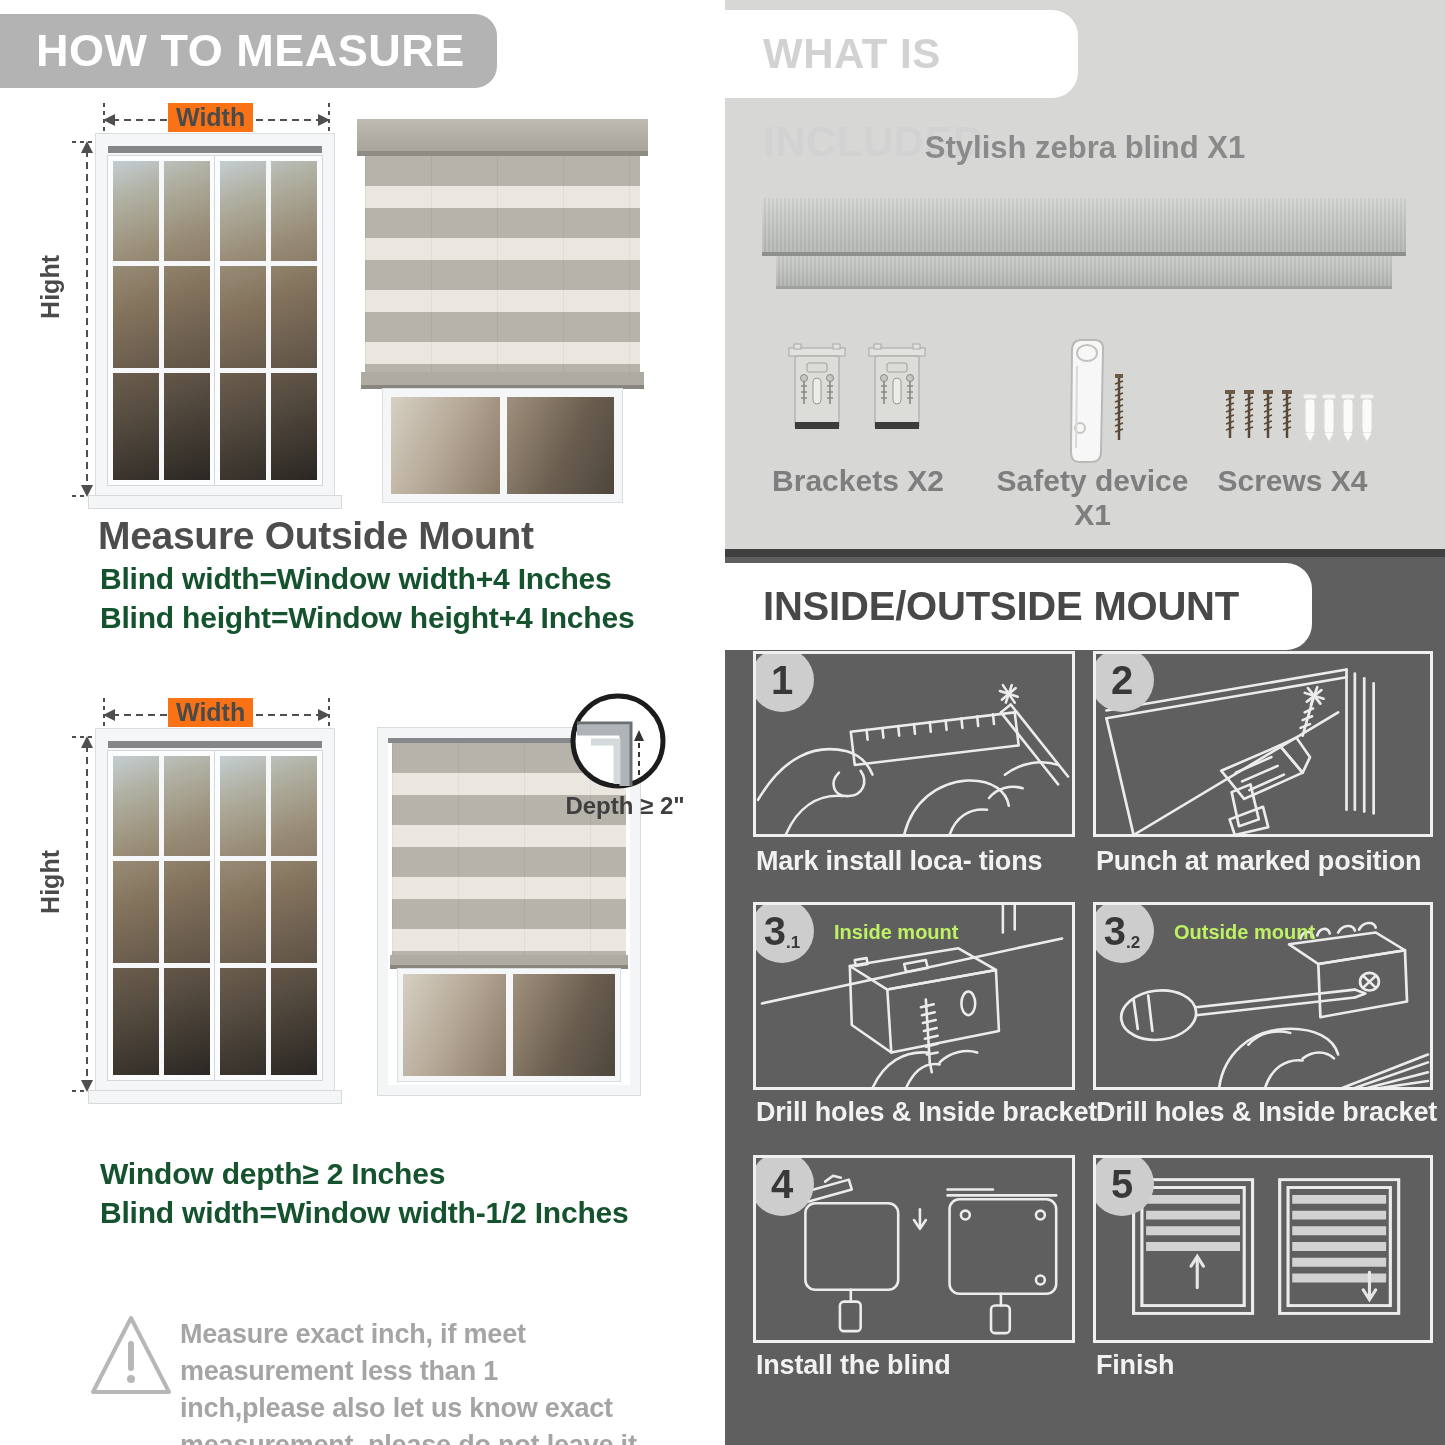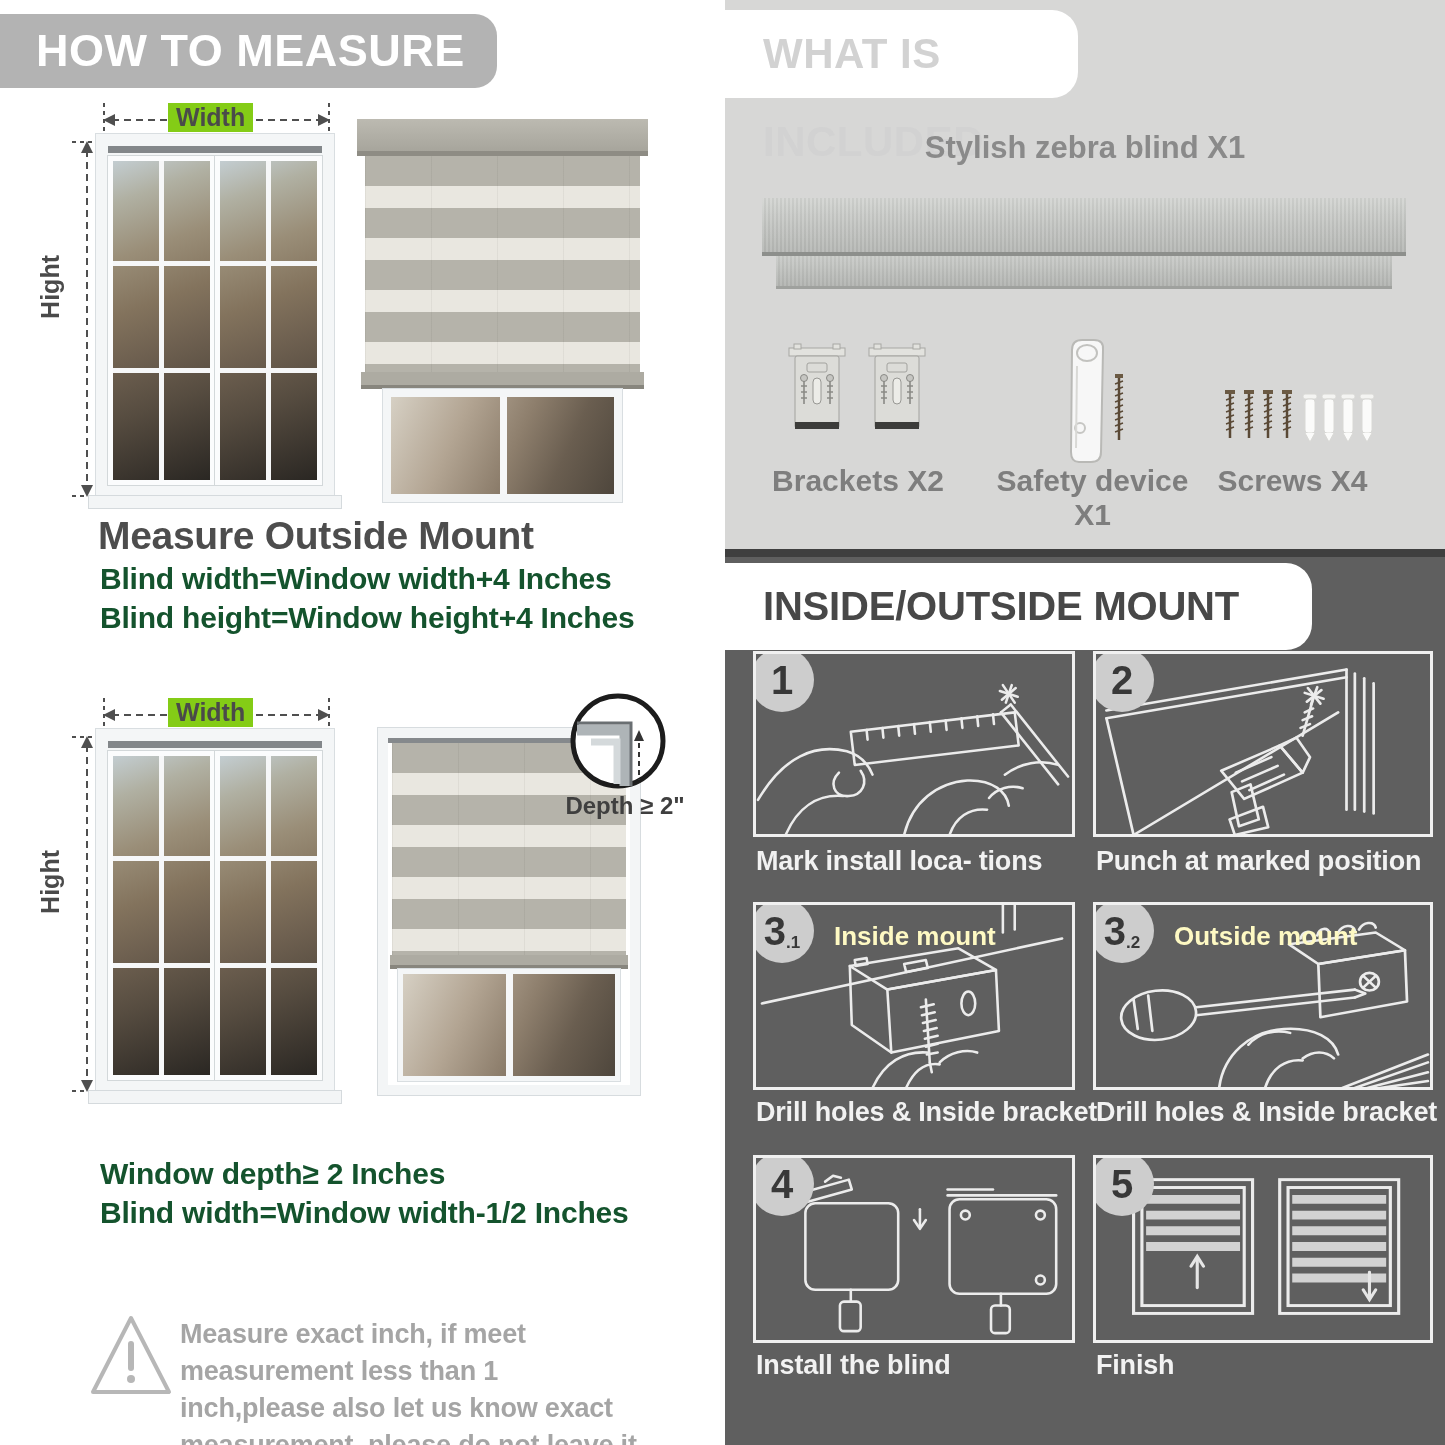--- a/index.html
+++ b/index.html
@@ -32,21 +32,21 @@
                 repeating-linear-gradient(90deg,rgba(90,88,82,.07) 0 1px,rgba(0,0,0,0) 1px 66px);
      background-blend-mode:multiply;}
   .brail{position:absolute;background:#adaba2;border-bottom:4px solid #88867e;box-sizing:border-box;}
   .bglass{position:absolute;border:8px solid #f4f6f7;outline:1px solid #d9dee1;box-sizing:border-box;
      background:linear-gradient(115deg,#d6d0c4,#b3a593 30%,#8d7e6c 55%,#6a5e50 75%,#4e463c 100%);}
   .bmullion{position:absolute;top:0;bottom:0;left:50%;width:7px;margin-left:-3px;background:#f6f7f8;}
 
   .blind2frame{border:10px solid #f3f5f6;outline:1px solid #d7dcdf;background:#ffffff;box-sizing:border-box;}
 
   .dimlabel{font-size:25px;font-weight:bold;color:#4a4a4a;}
-  .wlabel{background:#84cc16;padding:0 8px;}
+  .wlabel{background:#f97316;padding:0 8px;}
   .vlabel{writing-mode:vertical-rl;transform:rotate(180deg);}
 
   .depth-label{font-size:24px;font-weight:bold;color:#3f3f3f;text-align:center;}
   .magnifier{border-radius:50%;overflow:hidden;}
 
   .warn-text{font-size:27px;font-weight:bold;color:#a5a5a5;line-height:37px;letter-spacing:-.2px;}
 
   
   .right-top{left:725px;top:0;width:720px;height:549px;background:#d7d7d6;}
   .pill{background:#ffffff;border-radius:0 26px 26px 0;box-sizing:border-box;}
@@ -67,21 +67,21 @@
   .right-bot{left:725px;top:549px;width:720px;height:896px;background:#5f5f5f;}
   .divider{left:725px;top:549px;width:720px;height:8px;background:#3f3f3f;}
   .pill2{left:725px;top:563px;width:587px;height:87px;color:#484848;font-size:40px;font-weight:bold;
          line-height:87px;padding-left:38px;letter-spacing:-.2px;}
 
   .step-panel{border:3px solid #f0f0f0;box-sizing:border-box;overflow:hidden;position:absolute;background:#5f5f5f;}
   .badge{position:absolute;left:-6px;top:-6px;width:64px;height:64px;border-radius:50%;background:#cdcdcd;
          display:flex;align-items:center;justify-content:center;}
   .bnum{font-size:40px;font-weight:bold;color:#383838;line-height:1;}
   .bsub{font-size:17px;font-weight:bold;color:#383838;align-self:flex-end;margin-bottom:10px;}
-  .ptitle{position:absolute;left:78px;top:16px;font-size:26px;font-weight:bold;color:#fef9c3;}
+  .ptitle{position:absolute;left:78px;top:16px;font-size:20px;font-weight:bold;color:#bef264;}
   .caption{position:absolute;font-size:27px;font-weight:bold;color:#f2f2f2;letter-spacing:-.2px;}
   .art{position:absolute;inset:0;width:100%;height:100%;}
 </style>
 </head>
 <body>
 
 <div id="root">
 
   <div class="abs hdr-left">HOW TO MEASURE</div>
 

